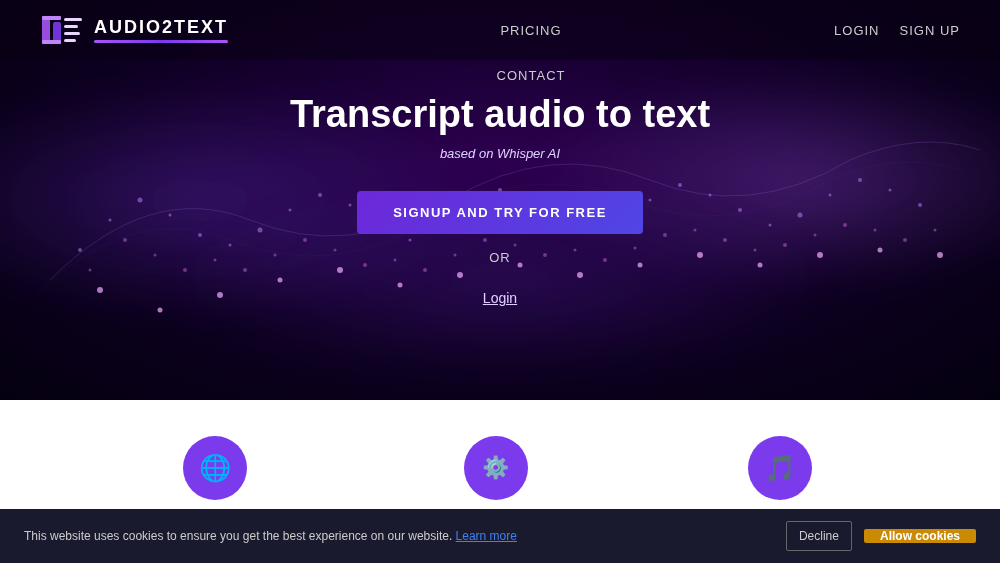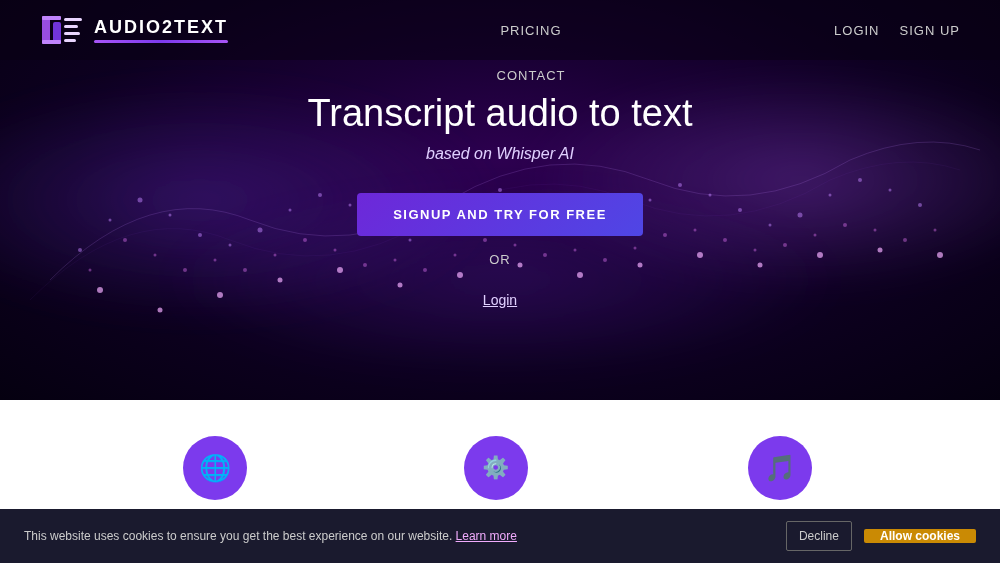--- a/index.html
+++ b/index.html
@@ -78,26 +78,26 @@
       background: radial-gradient(ellipse at 50% 40%, #2d0050 0%, #1a0035 30%, #0d0020 60%, #050010 100%);
     }
     .hero-content {
       position: relative;
       z-index: 5;
       text-align: center;
       color: #fff;
     }
     .hero-title {
       font-size: 38px;
-      font-weight: 400;
+      font-weight: 700;
       color: #fff;
       margin-bottom: 10px;
     }
     .hero-subtitle {
-      font-size: 16px;
+      font-size: 13px;
       font-style: italic;
       color: #e0d0ff;
       margin-bottom: 30px;
     }
     .cta-button {
       display: inline-block;
       background: linear-gradient(135deg, #6d28d9, #4f46e5);
       color: #fff;
       font-size: 13px;
       font-weight: 700;
@@ -165,21 +165,21 @@
       background: #1a1a2e;
       color: #ccc;
       font-size: 12px;
       padding: 12px 24px;
       display: flex;
       align-items: center;
       gap: 12px;
       z-index: 100;
     }
     .cookie-text { flex: 1; }
-    .cookie-link { color: #f0abfc; cursor: pointer; text-decoration: underline; }
+    .cookie-link { color: #3b82f6; cursor: pointer; text-decoration: underline; }
     .cookie-decline {
       background: transparent;
       border: 1px solid #666;
       color: #ccc;
       font-size: 12px;
       padding: 7px 12px;
       cursor: pointer;
       border-radius: 2px;
     }
     .cookie-allow {

